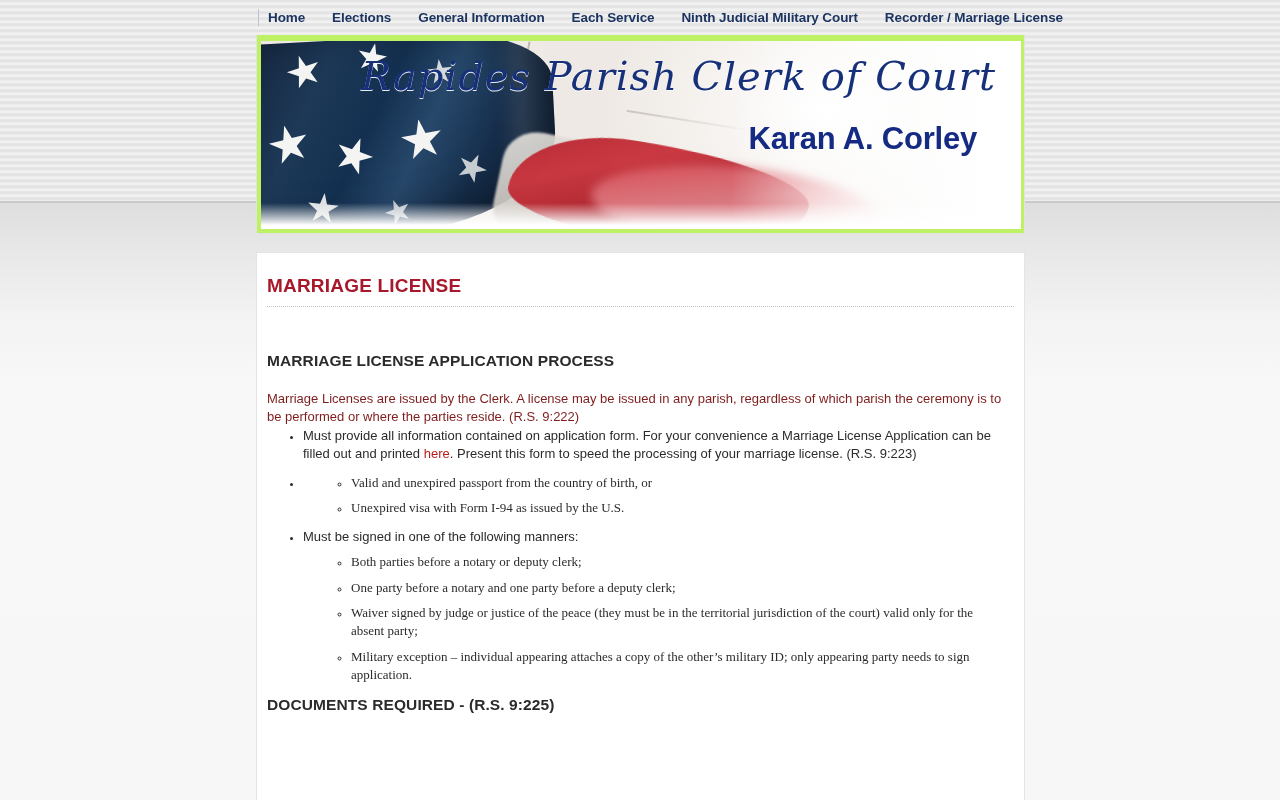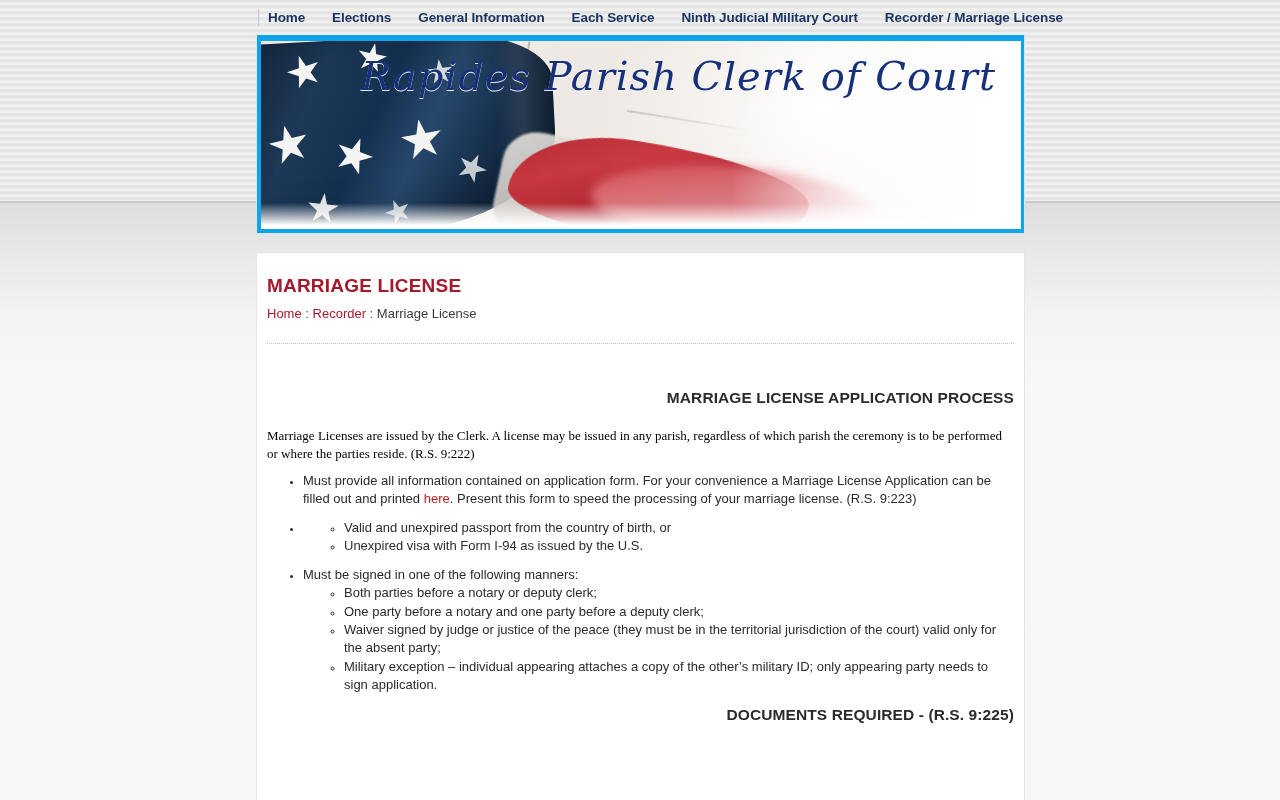--- a/index.html
+++ b/index.html
@@ -58,21 +58,21 @@
     margin-right: 27px;
     letter-spacing: -0.1px;
     cursor: pointer;
   }
   .nav-link:last-child { margin-right: 0; }
 
   
   .banner-wrap {
     position: absolute; left: 256px; top: 34px;
     width: 769px; height: 200px;
-    background: #0ea5e9;
+    background: #bef264;
     border: 1px solid #e2e2e2;
     border-top: 1px solid #ededed;
     z-index: 4;
     box-shadow: 0 0 0 0 rgba(0,0,0,0);
   }
   .banner-img {
     position: absolute; left: 4px; top: 6px;
     width: 760px; height: 188px;
     overflow: hidden;
     background: #fdfcfb;
@@ -210,53 +210,52 @@
   .divider-dotted {
     border: none;
     border-top: 1px dotted #c3c3c3;
     margin: 0 0 0 0;
     height: 1px;
   }
 
   .body-area { padding-top: 30px; font-size: 13px; color: #2b2b2b; line-height: 1.35; }
 
   h2.section-head {
-    text-align: right;
+    text-align: left;
     font-size: 15.5px;
     font-weight: bold;
     color: #2b2b2b;
     letter-spacing: 0.1px;
     margin: 14px 0 18px 0;
   }
   h2.section-head.tight { margin: 10px 0 16px 0; }
 
   p.intro {
-    margin: 0 0 8px 0;
+    margin: 0 0 0 0;
     font-size: 13px;
-    color: #000000;
+    color: #7f1d1d;
     line-height: 1.42;
-    font-family: Liberation Serif, serif;
   }
 
   ul.lvl1 {
     margin: 0 0 0 0;
     padding-left: 36px;
     list-style: disc;
   }
   ul.lvl1 > li {
     margin-bottom: 10px;
     line-height: 1.42;
   }
   ul.lvl1 > li::marker { font-size: 11px; }
   ul.lvl2 {
     margin: 0;
     padding-left: 41px;
     list-style: circle;
   }
-  ul.lvl2 > li { line-height: 1.42; margin: 0; }
+  ul.lvl2 > li { line-height: 1.42; margin: 7px; font-family: Liberation Serif, serif; }
   ul.lvl2 > li::marker { font-size: 11px; }
 
   a.inline-link { color: #b91c1c; text-decoration: none; cursor: pointer; }
 </style>
 </head>
 <body>
 
 <div class="bg-stripes"></div>
 <div class="bg-lower"></div>
 
@@ -288,30 +287,28 @@
     <div class="star" style="left:124px; top:158px; width:26px; height:26px; transform:rotate(-22deg); opacity:.75;"></div>
 
     <div class="flag-white-band"></div>
     <div class="flag-red"></div>
     <div class="flag-red2"></div>
 
     <div class="banner-fade"></div>
     <div class="banner-fade-bottom"></div>
   </div>
   <div class="banner-title-script">Rapides Parish Clerk of Court</div>
+  <div class="banner-title-name">Karan A. Corley</div>
 </header>
 
 <main class="content-card">
   <div class="card-inner">
 
     <h1 class="page-title">MARRIAGE LICENSE</h1>
 
-    <div class="breadcrumb">
-      <a href="#">Home</a><span class="sep"> : </span><a href="#">Recorder</a><span class="sep"> : </span><span class="current">Marriage License</span>
-    </div>
 
     <hr class="divider-dotted">
 
     <div class="body-area">
 
       <h2 class="section-head">MARRIAGE LICENSE APPLICATION PROCESS</h2>
 
       <p class="intro">Marriage Licenses are issued by the Clerk. A license may be issued in any parish, regardless of which parish the ceremony is to be performed or where the parties reside. (R.S. 9:222)</p>
 
 

